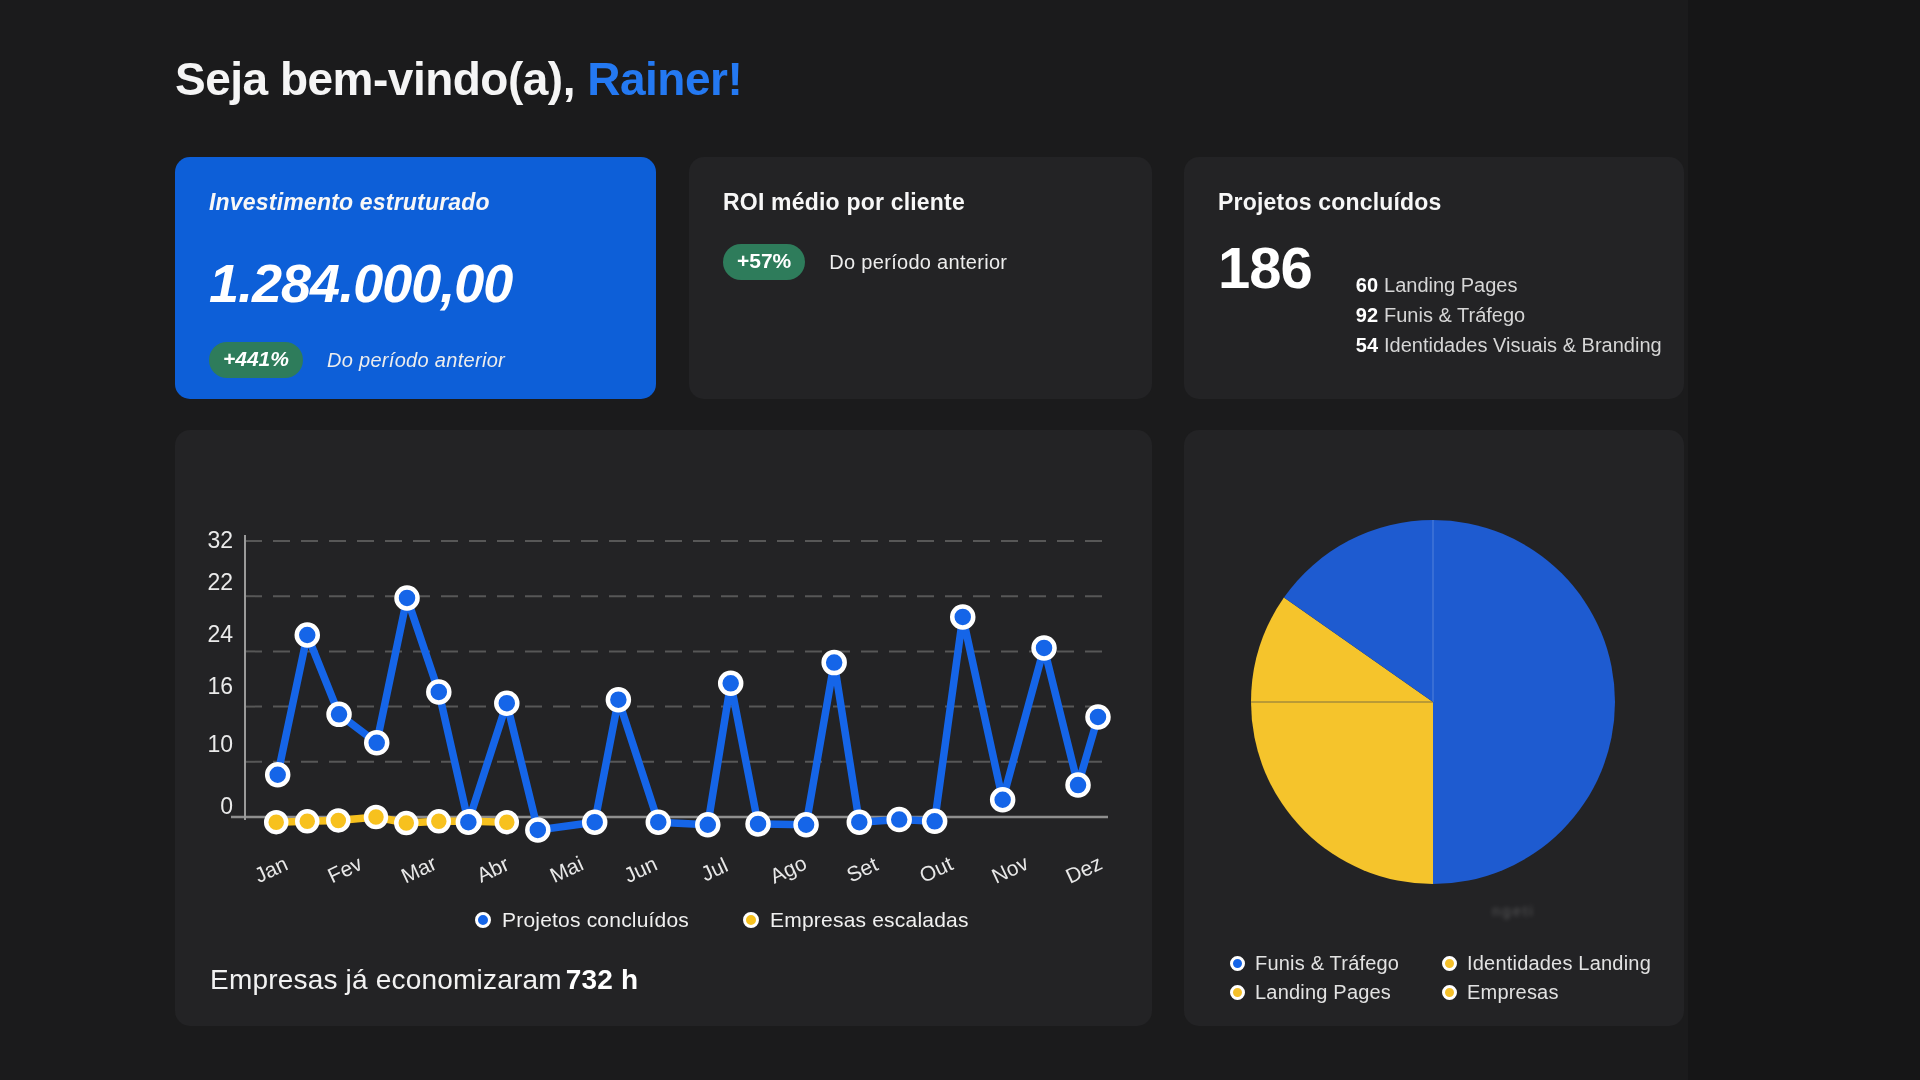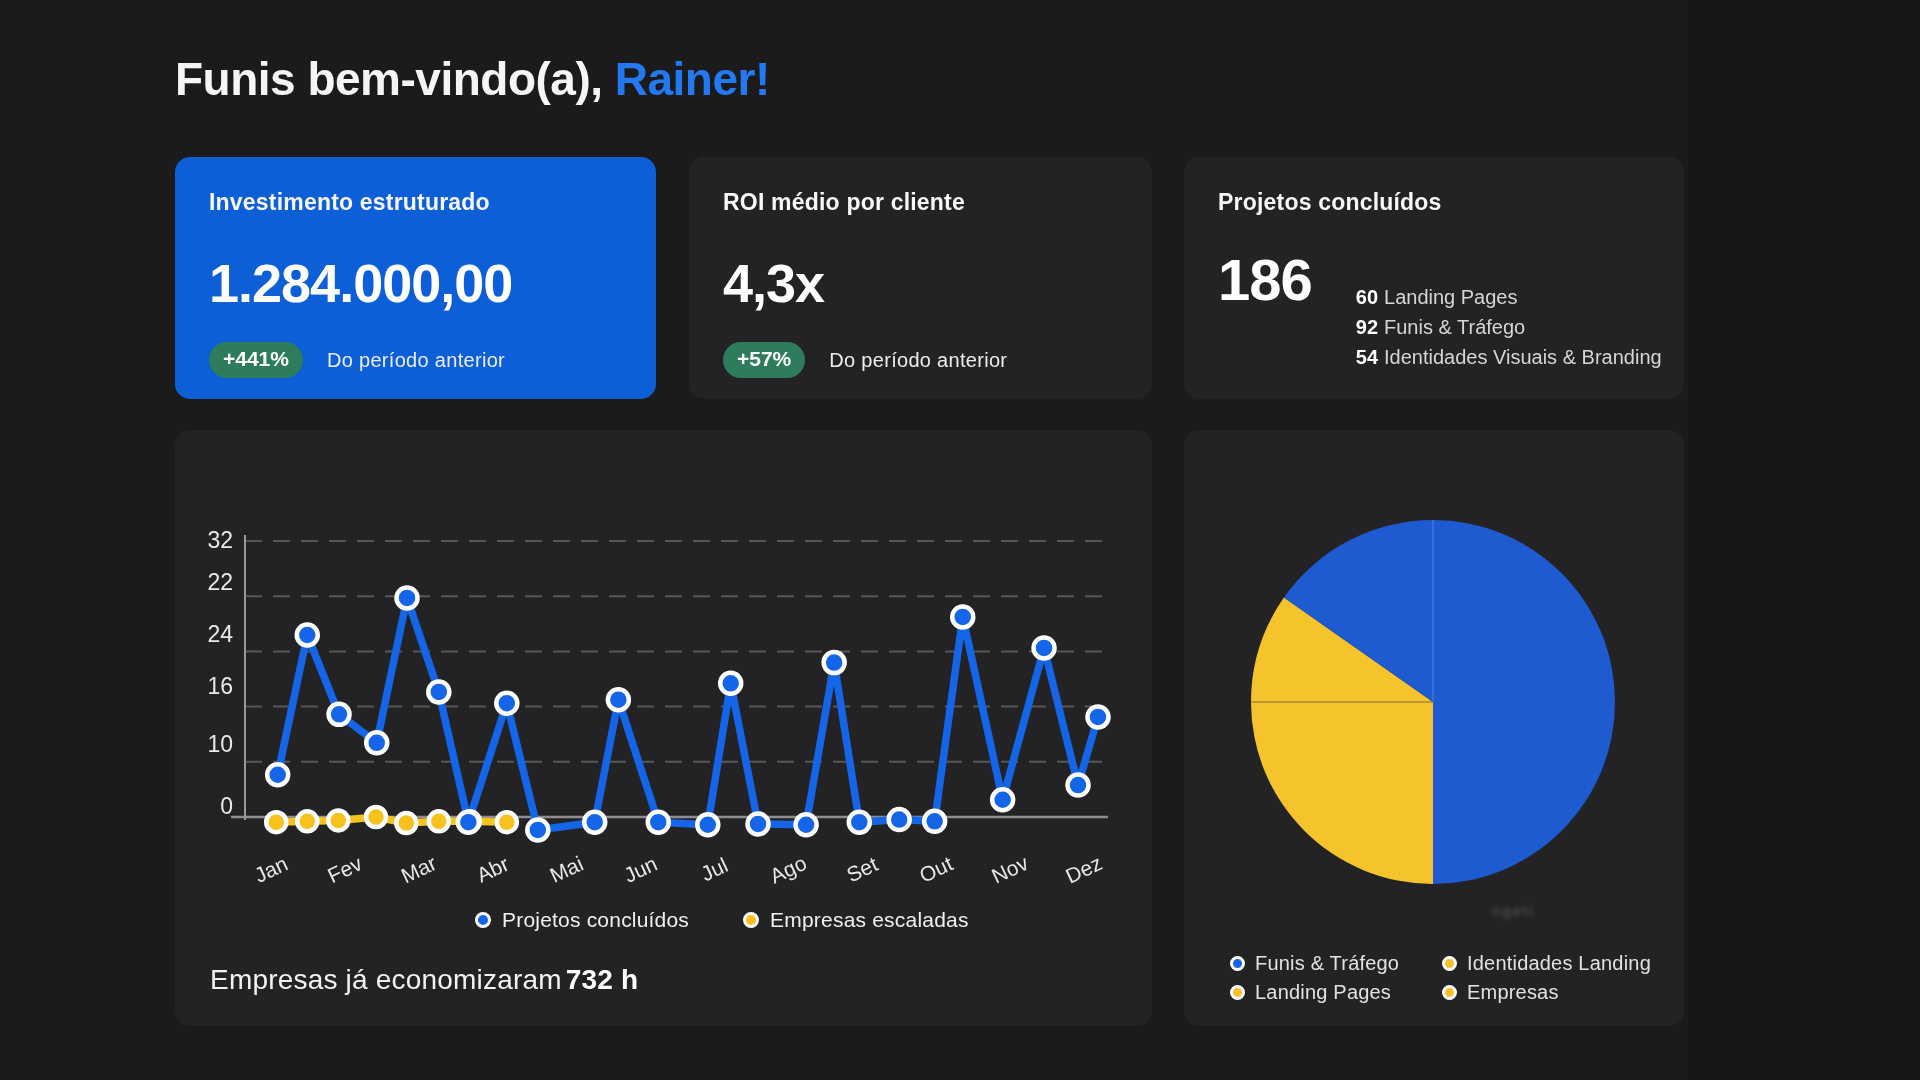--- a/index.html
+++ b/index.html
@@ -6,35 +6,35 @@
   html,body { width:1920px; height:1080px; background:#1B1B1C; overflow:hidden;
               font-family:"Liberation Sans", sans-serif; }
   .page { position:relative; width:1920px; height:1080px; background:#1B1B1C; }
   .right-band { position:absolute; left:1688px; top:0; width:232px; height:1080px; background:#161617; }
 
   h1.header { position:absolute; left:175px; top:52px; font-size:46px; font-weight:800;
               color:#F5F5F5; letter-spacing:-0.5px; }
   h1.header .accent { color:#2479F2; }
 
   .card { position:absolute; background:#232325; border-radius:15px; }
-  .card-blue { background:#0D5FD8; }
+  .card-blue { background:#0D5FD8;font-style:italic; }
 
   .card-pad { padding:32px 34px; }
   .card-title { font-size:23px; font-weight:600; color:#F7F7F7; letter-spacing:.2px; }
   .big-value { font-size:54px; font-weight:800; color:#FFFFFF; letter-spacing:-1px; margin-top:36px; }
   .badge-row { display:flex; align-items:center; margin-top:28px; }
   .badge { display:inline-block; background:#2E7C5B; color:#FFFFFF; font-size:21px; font-weight:700;
            padding:5px 14px 7px; border-radius:18px; }
   .caption { font-size:20px; color:#EDEDED; margin-left:24px; letter-spacing:.3px; }
 
   #card-investment { left:175px; top:157px; width:481px; height:242px; }
   #card-roi        { left:689px; top:157px; width:463px; height:242px; }
   #card-projects   { left:1184px; top:157px; width:500px; height:242px; }
 
-  .projects-row { display:flex; align-items:flex-start; margin-top:34px; }
+  .projects-row { display:flex; align-items:flex-start; margin-top:22px; }
   .projects-value { font-size:58px; font-weight:800; color:#FFFFFF; letter-spacing:-1px; line-height:60px; }
   .breakdown { list-style:none; margin:32px 0 0 44px; }
   .breakdown li { font-size:20px; line-height:30px; color:#D6D6D6; white-space:nowrap; }
   .breakdown .bnum { color:#FFFFFF; font-weight:700; margin-right:6px; }
 
   #card-growth { left:175px; top:430px; width:977px; height:596px; }
   #card-growth .card-title, #card-pie .card-title { position:absolute; font-size:25px; }
   #card-growth .card-title { left:34px; top:35px; }
   #growth-svg { position:absolute; left:0; top:0; width:977px; height:596px; font-family:inherit; }
 
@@ -56,35 +56,34 @@
   .pie-legend .legend-item { gap:10px; }
   .pie-legend .legend-dot { width:15px; height:15px; border-width:3px; }
   .pie-legend .legend-label { font-size:20px; color:#E2E2E2; }
 </style>
 </head>
 <body>
 
 <div class="page">
   <div class="right-band"></div>
 
-  <h1 class="header"><span>Funis bem-vindo(a),</span>
+  <h1 class="header"><span>Seja bem-vindo(a),</span>
     <span class="accent">Rainer!</span></h1>
 
   <section class="card card-blue card-pad" id="card-investment">
     <div class="card-title">Investimento estruturado</div>
     <div class="big-value">1.284.000,00</div>
     <div class="badge-row">
       <span class="badge">+441%</span>
       <span class="caption">Do período anterior</span>
     </div>
   </section>
 
   <section class="card card-pad" id="card-roi">
     <div class="card-title">ROI médio por cliente</div>
-    <div class="big-value">4,3x</div>
     <div class="badge-row">
       <span class="badge">+57%</span>
       <span class="caption">Do período anterior</span>
     </div>
   </section>
 
   <section class="card card-pad" id="card-projects">
     <div class="card-title">Projetos concluídos</div>
     <div class="projects-row">
       <div class="projects-value">186</div>

